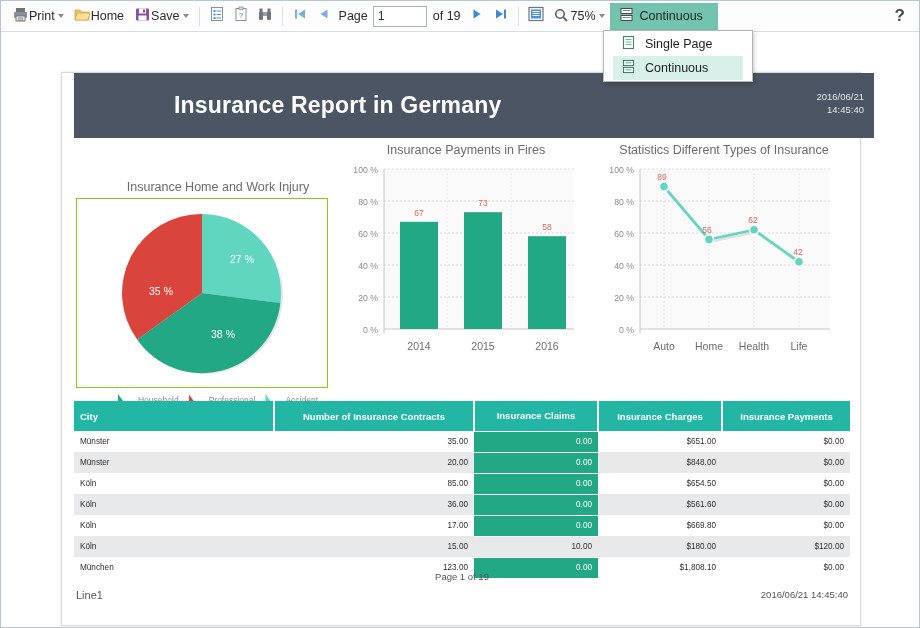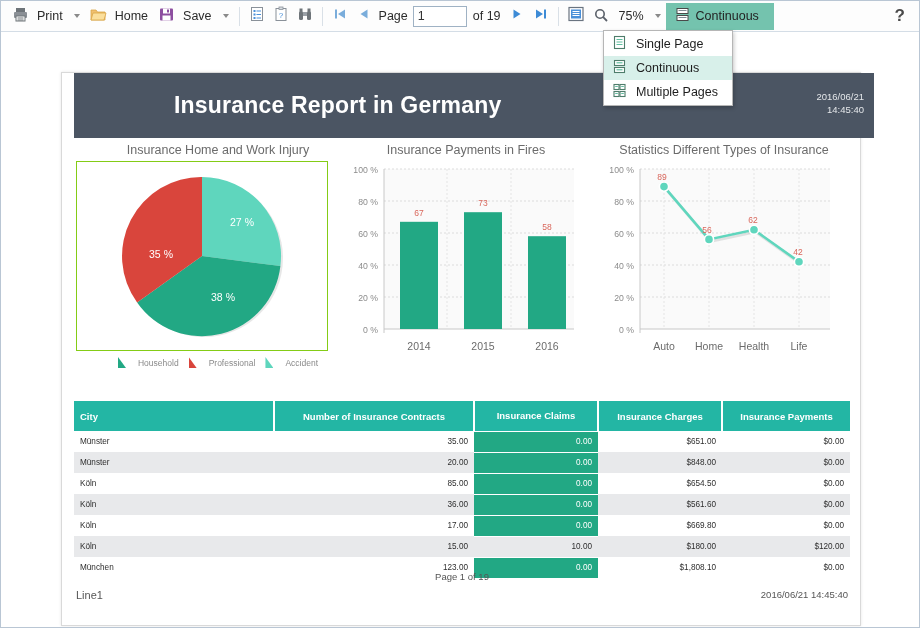--- a/index.html
+++ b/index.html
@@ -24,21 +24,21 @@
     height: 31px;
     background: #fdfdfd;
     border-bottom: 1px solid #d4dde6;
     display: flex;
     align-items: center;
     padding: 0 6px;
     gap: 0px;
     z-index: 30;
   }
   .tb-btn {
-    display: flex; align-items: center; gap: 8px;
+    display: flex; align-items: center; gap: 0;
     height: 25px; padding: 0 5px;
     font-size: 12.5px; color: #2b2b2b;
     cursor: default; white-space: nowrap;
   }
   .tb-btn .caret {
     width: 0; height: 0; margin-left: 3px;
     border-left: 3.5px solid transparent;
     border-right: 3.5px solid transparent;
     border-top: 4px solid #8a8a8a;
   }
@@ -68,26 +68,26 @@
   .help-btn {
     margin-left: auto; margin-right: 8px;
     font-size: 17px; font-weight: bold; color: #4a4a4a;
     cursor: default;
   }
 
   
   .dropdown {
     position: absolute;
     left: 602px; top: 29px;
-    width: 130px;
+    width: 150px;
     background: #ffffff;
     border: 1px solid #b6b6b6;
     box-shadow: 1px 2px 4px rgba(0,0,0,0.22);
     z-index: 50;
-    padding: 1px 0;
+    padding: 1px 9px;
   }
   .dd-item {
     display: flex; align-items: center; gap: 9px;
     height: 24px; padding: 0 8px;
     font-size: 12.5px; color: #1d1d1d;
     cursor: default;
   }
   .dd-item.selected { background: #d8f0ea; }
 
   
@@ -376,51 +376,36 @@
       <span>
         <svg width="15" height="15" viewBox="0 0 15 15">
           <rect x="2.5" y="1.5" width="10" height="5" fill="#fff" stroke="#4e7d6b" stroke-width="1.1"></rect>
           <rect x="2.5" y="8.5" width="10" height="5" fill="#fff" stroke="#4e7d6b" stroke-width="1.1"></rect>
           <rect x="4.5" y="3.2" width="6" height="1.2" fill="#5fbfa0"></rect>
           <rect x="4.5" y="10.2" width="6" height="1.2" fill="#5fbfa0"></rect>
         </svg>
       </span>
       <span>Continuous</span>
     </div>
-    <div class="dd-item">
-      <span>
-        <svg width="15" height="15" viewBox="0 0 15 15">
-          <rect x="2" y="1.5" width="5" height="5" fill="#fff" stroke="#4e7d6b" stroke-width="1.1"></rect>
-          <rect x="8" y="1.5" width="5" height="5" fill="#fff" stroke="#4e7d6b" stroke-width="1.1"></rect>
-          <rect x="2" y="8.5" width="5" height="5" fill="#fff" stroke="#4e7d6b" stroke-width="1.1"></rect>
-          <rect x="8" y="8.5" width="5" height="5" fill="#fff" stroke="#4e7d6b" stroke-width="1.1"></rect>
-          <rect x="3.2" y="3" width="2.6" height="1" fill="#5fbfa0"></rect>
-          <rect x="9.2" y="3" width="2.6" height="1" fill="#5fbfa0"></rect>
-          <rect x="3.2" y="10" width="2.6" height="1" fill="#5fbfa0"></rect>
-          <rect x="9.2" y="10" width="2.6" height="1" fill="#5fbfa0"></rect>
-        </svg>
-      </span>
-      <span>Multiple Pages</span>
-    </div>
   </div>
 
   <div class="doc-area">
     <div class="page">
 
       <div class="rpt-header">
         <div class="rpt-title">Insurance Report in Germany</div>
         <div class="rpt-stamp">
           <div>2016/06/21</div>
           <div>14:45:40</div>
         </div>
       </div>
 
       <div class="charts">
 
-        <div class="chart-box" style="left:14px; width:284px;">
+        <div class="chart-box" style="left:14px; width:284px;margin-top:37px;">
           <div class="chart-title">Insurance Home and Work Injury</div>
           <div class="plot-frame" style="width:252px; height:190px;">
             <svg width="252" height="190" viewBox="0 0 252 190">
 
               <circle cx="127" cy="96" r="79" fill="#cfcfcf" opacity="0.5"></circle>
 
               <path d="M125 94 L125 15 A79 79 0 0 1 203.4 104 Z" fill="#5fd6bd"></path>
 
               <path d="M125 94 L203.4 104 A79 79 0 0 1 60.1 140.4 Z" fill="#22a884"></path>
 

